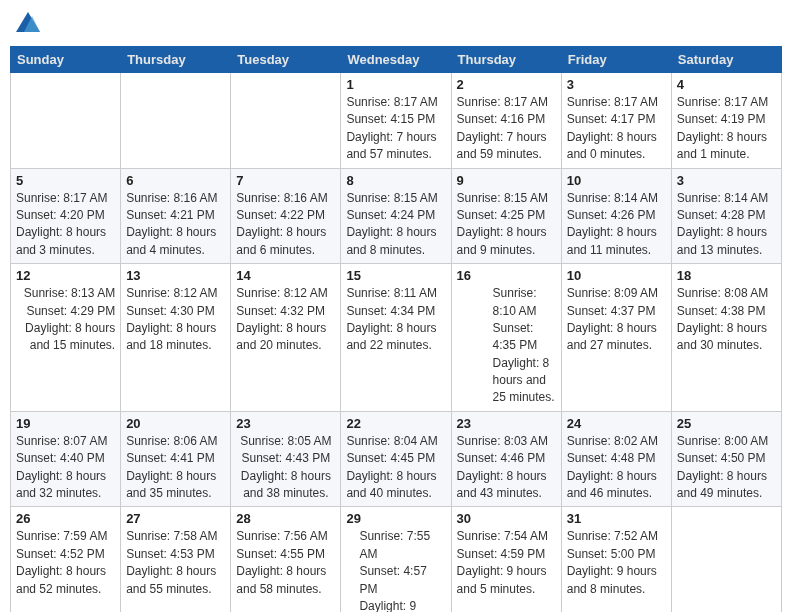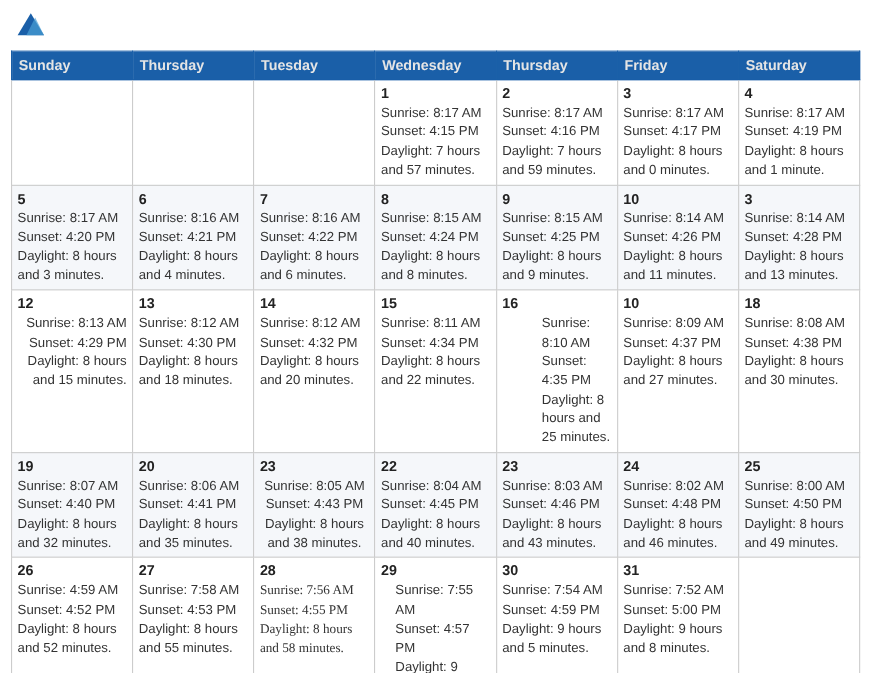--- a/index.html
+++ b/index.html
@@ -275,33 +275,33 @@
         <td>
           <div class="day-number">25</div>
           <div class="day-info" style="white-space: pre-line;">Sunrise: 8:00 AM
 Sunset: 4:50 PM
 Daylight: 8 hours and 49 minutes.</div>
         </td>
       </tr>
       <tr>
         <td>
           <div class="day-number">26</div>
-          <div class="day-info" style="white-space: pre-line;">Sunrise: 4:59 AM
+          <div class="day-info" style="white-space: pre-line;">Sunrise: 7:59 AM
 Sunset: 4:52 PM
 Daylight: 8 hours and 52 minutes.</div>
         </td>
         <td>
           <div class="day-number">27</div>
           <div class="day-info" style="white-space: pre-line;">Sunrise: 7:58 AM
 Sunset: 4:53 PM
 Daylight: 8 hours and 55 minutes.</div>
         </td>
         <td>
           <div class="day-number">28</div>
-          <div class="day-info" style="white-space: pre-line; font-family: Liberation Serif, serif;">Sunrise: 7:56 AM
+          <div class="day-info" style="white-space: pre-line;">Sunrise: 7:56 AM
 Sunset: 4:55 PM
 Daylight: 8 hours and 58 minutes.</div>
         </td>
         <td>
           <div class="day-number">29</div>
           <div class="day-info" style="white-space: pre-line; margin-left: 13px;">Sunrise: 7:55 AM
 Sunset: 4:57 PM
 Daylight: 9 hours and 1 minute.</div>
         </td>
         <td>

